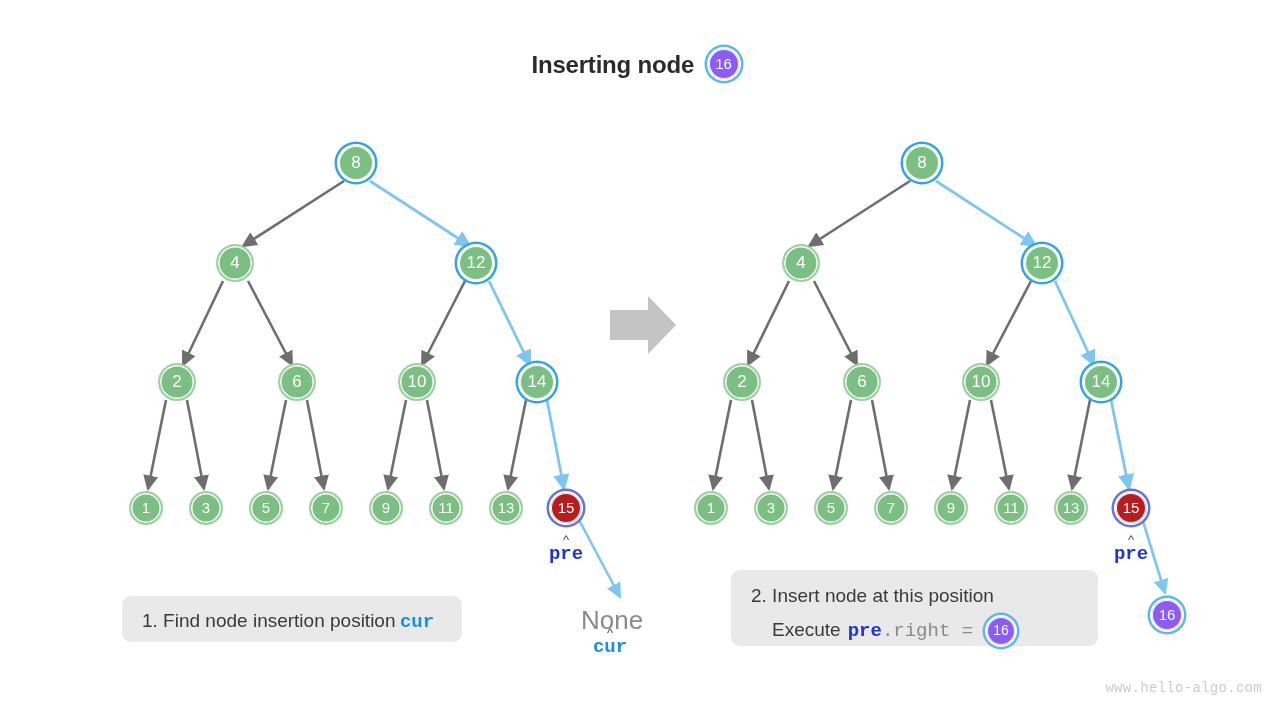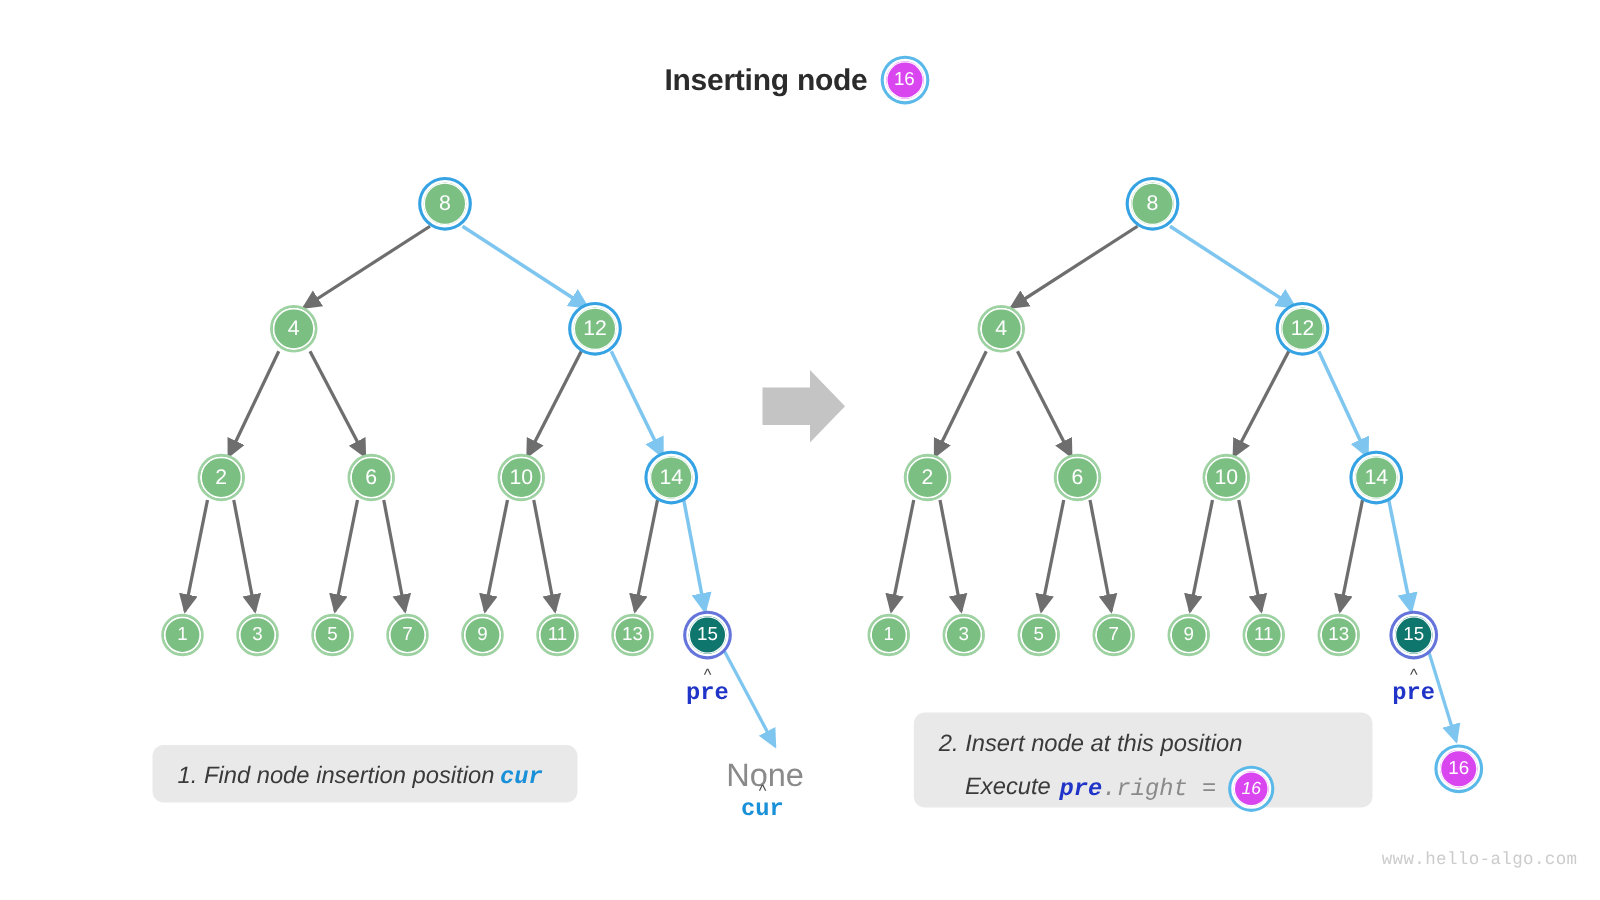--- a/index.html
+++ b/index.html
@@ -67,27 +67,27 @@
     box-shadow: inset 0 0 0 1.5px #ffffff;
   }
   
   .node.green.hl {
     background: #7cbf83;
     border: 2px solid #ffffff;
     box-shadow: 0 0 0 2.5px #35a3e3, inset 0 0 0 1px #ffffff;
   }
   
   .node.purple {
-    background: #0f766e;
+    background: #b91c1c;
     border: 2px solid #ffffff;
     box-shadow: 0 0 0 2.5px #6474db, inset 0 0 0 1px #ffffff;
   }
   
   .node.blue {
-    background: #d946ef;
+    background: #8b5cf6;
     border: 2px solid #ffffff;
     box-shadow: 0 0 0 2.5px #5bb9ea, inset 0 0 0 1px #ffffff;
   }
   .node.small {
     width: 34px; height: 34px;
     font-size: 15px;
   }
 
   
   .edges {
@@ -98,21 +98,20 @@
     pointer-events: none;
   }
 
   
   .caption {
     position: absolute;
     background: #e9e9e9;
     border-radius: 9px;
     box-sizing: border-box;
     z-index: 4;
-    font-style: italic;
   }
   .caption-line {
     font-family: "Liberation Sans", sans-serif;
     font-size: 19px;
     color: #3a3a3a;
     white-space: nowrap;
     line-height: 1.5;
   }
   .mono-blue {
     font-family: "Liberation Mono", monospace;

